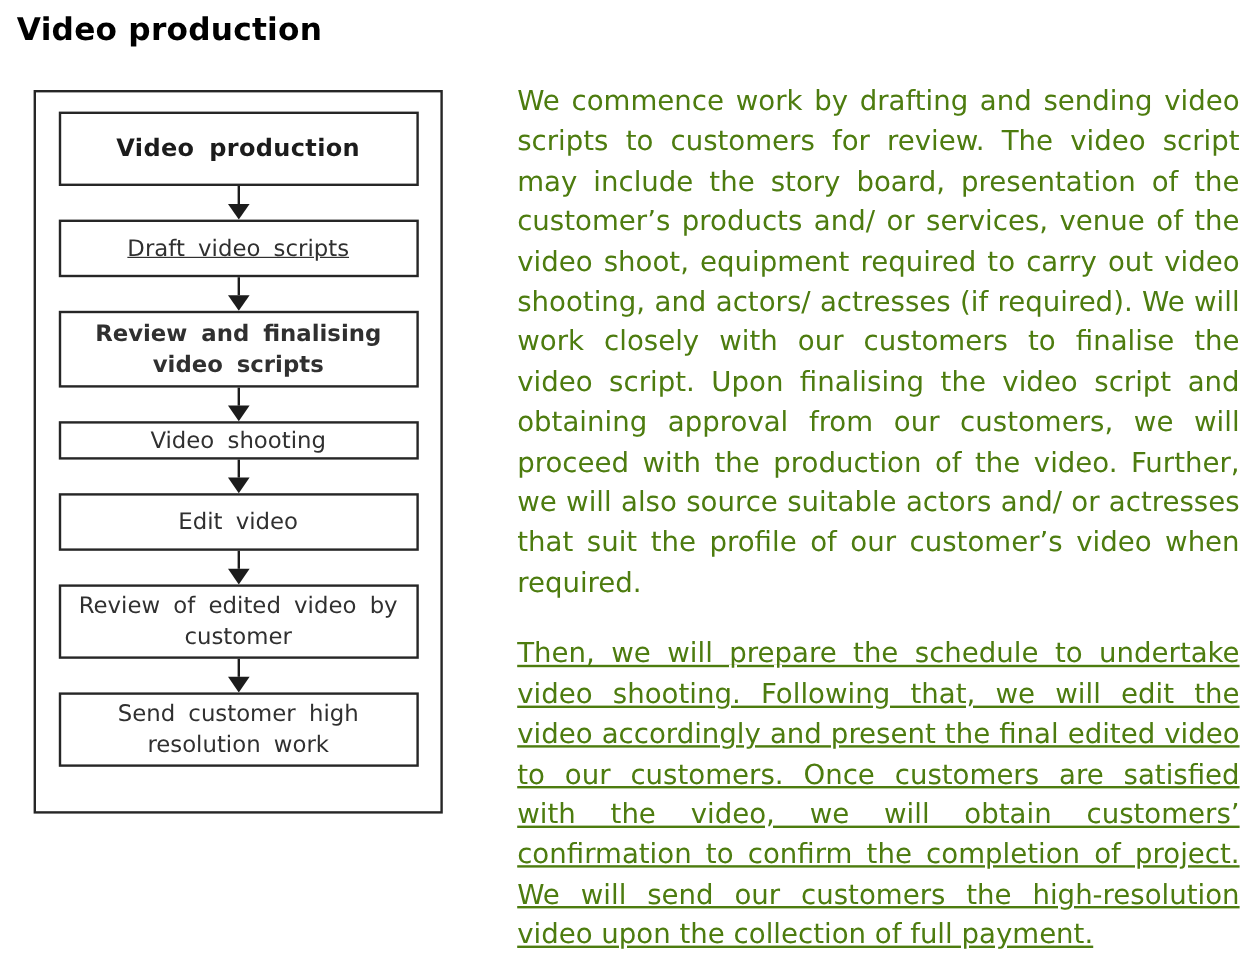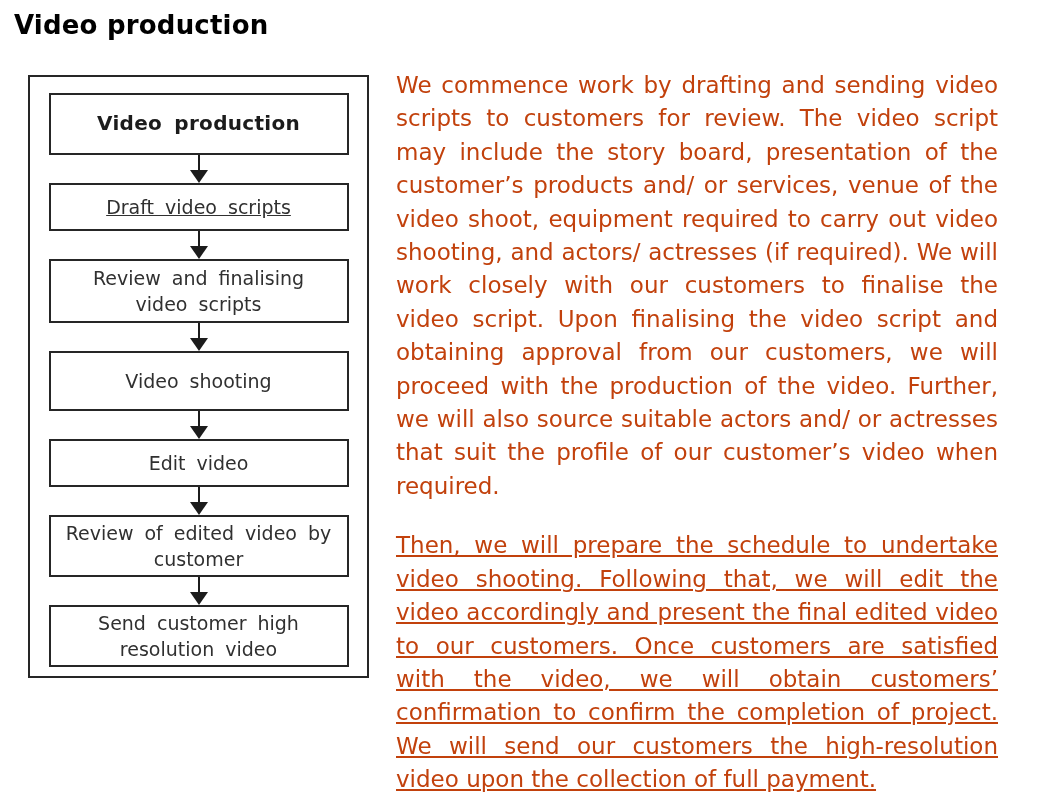--- a/index.html
+++ b/index.html
@@ -36,45 +36,45 @@
     font-size: 19px; line-height: 1.38;
     color: #303030;
     word-spacing: 5px;
     background: #ffffff;
   }
   .step .label { display: inline-block; }
   .step.bold { font-weight: bold; font-size: 20px; color: #1c1c1c; letter-spacing: 0.3px; }
 
   .step-0 { height: 62px; }
   .step-1 { height: 48px; text-decoration: underline; }
-  .step-2 { height: 64px; }
-  .step-3 { height: 60px; }
+  .step-2 { height: 64px; font-weight: bold; }
+  .step-3 { height: 32px; }
   .step-4 { height: 48px; text-align: right; }
   .step-5 { height: 62px; justify-content: center; }
   .step-6 { height: 62px; }
   .step-2 .label { max-width: 240px; }
 
   
   .arrow {
     height: 28px; width: 100%; flex: 0 0 auto;
     display: flex; flex-direction: column; align-items: center;
   }
   .arrow .shaft { width: 2px; flex: 1 1 auto; background: #1c1c1c; }
   .arrow .head {
     width: 0; height: 0; flex: 0 0 auto;
     border-left: 9px solid transparent;
     border-right: 9px solid transparent;
     border-top: 13px solid #1c1c1c;
   }
 
   
   .copy {
-    position: absolute; left: 396px; top: 69px; width: 602px;
+    position: absolute; left: 431px; top: 69px; width: 602px;
     font-size: 23px; line-height: 33.4px;
-    text-align: justify; color: #c2410c;
+    text-align: justify; color: #4d7c0f;
   }
   .copy p { margin: 0 0 26px 0; }
   .copy p:last-child { margin-bottom: 0; text-decoration: underline; }
 </style>
 </head>
 <body>
 
 <h1 class="page-title">Video production</h1>
 
 <div class="flowchart" id="flowchart">
@@ -126,21 +126,21 @@
   <div class="step step-5">
     <span class="label">Review of edited video by customer</span>
   </div>
 
   <div class="arrow">
     <span class="shaft"></span>
     <span class="head"></span>
   </div>
 
   <div class="step step-6">
-    <span class="label">Send customer high resolution video</span>
+    <span class="label">Send customer high resolution work</span>
   </div>
 </div>
 
 <div class="copy" id="body-copy">
   <p>We commence work by drafting and sending video scripts to customers for review. The video script may include the story board, presentation of the customer’s products and/ or services, venue of the video shoot, equipment required to carry out video shooting, and actors/ actresses (if required). We will work closely with our customers to finalise the video script. Upon finalising the video script and obtaining approval from our customers, we will proceed with the production of the video. Further, we will also source suitable actors and/ or actresses that suit the profile of our customer’s video when required.</p>
 
   <p>Then, we will prepare the schedule to undertake video shooting. Following that, we will edit the video accordingly and present the final edited video to our customers. Once customers are satisfied with the video, we will obtain customers’ confirmation to confirm the completion of project. We will send our customers the high-resolution video upon the collection of full payment.</p>
 </div>
 
 </body></html>

